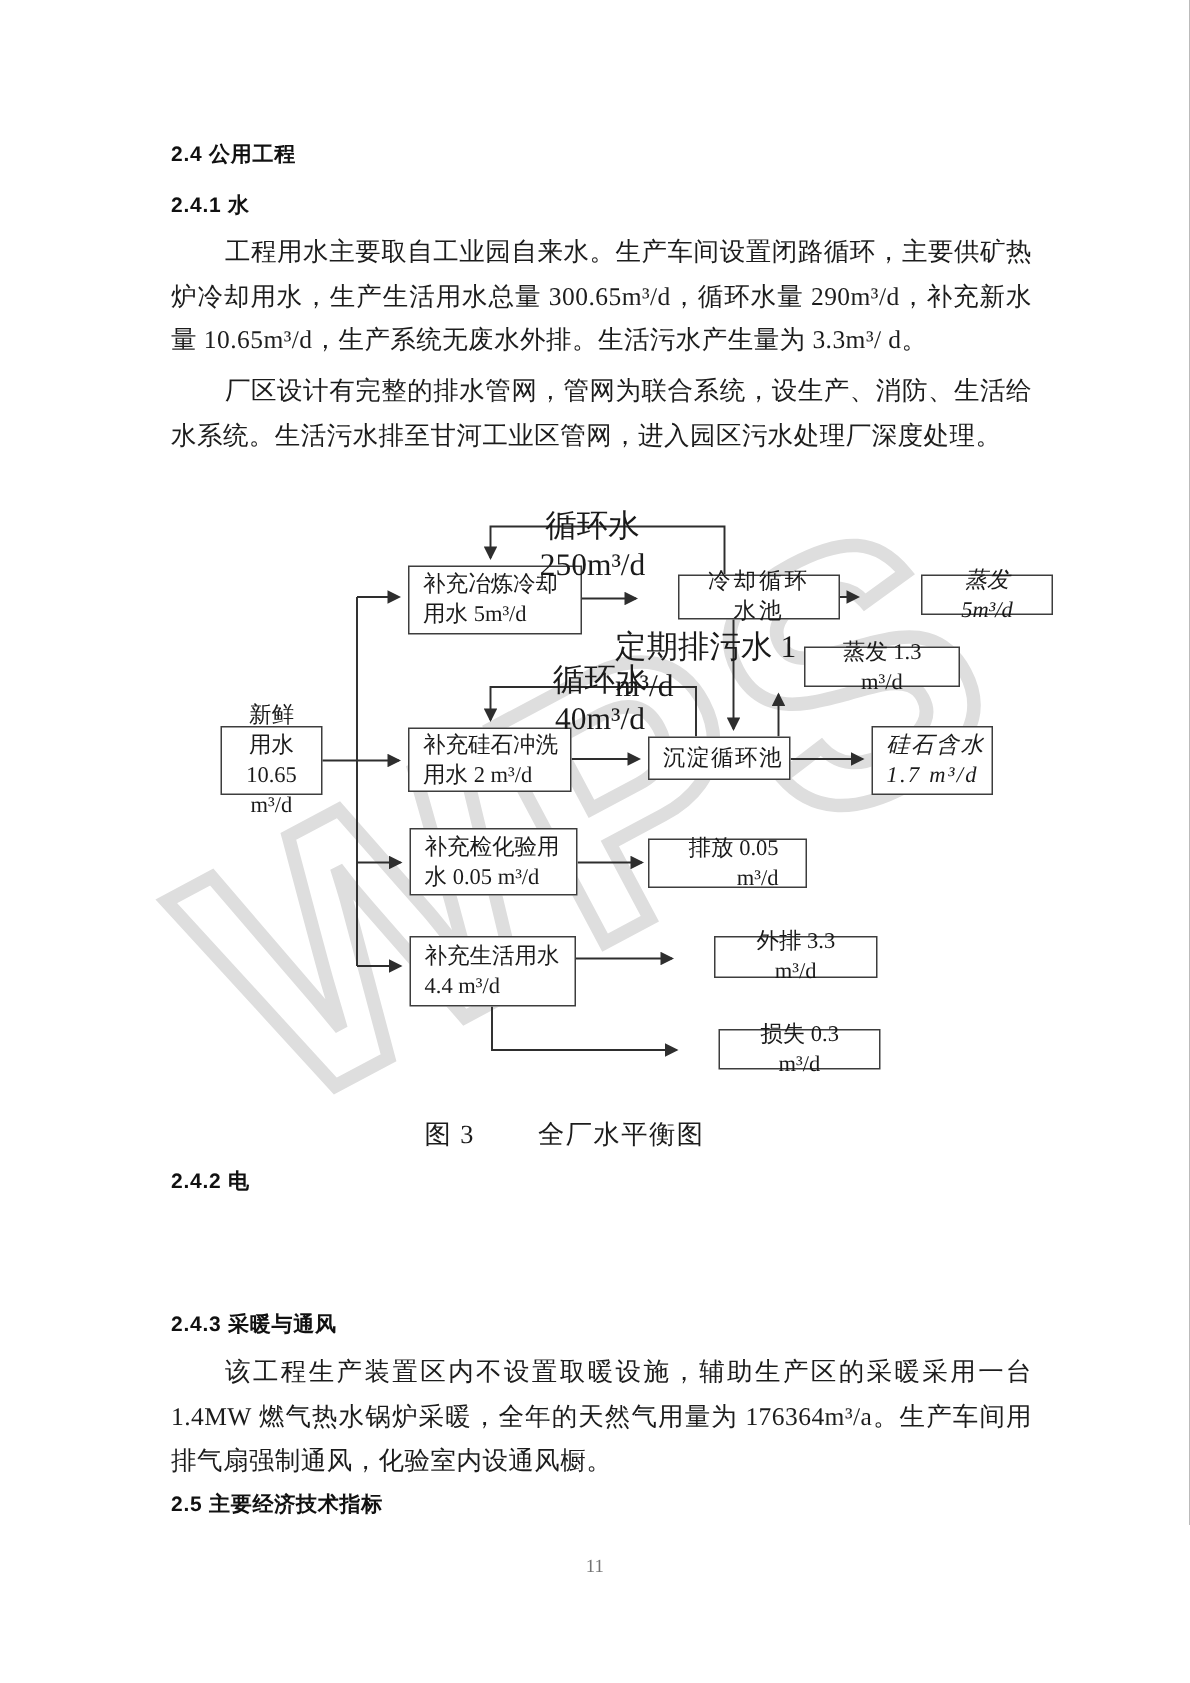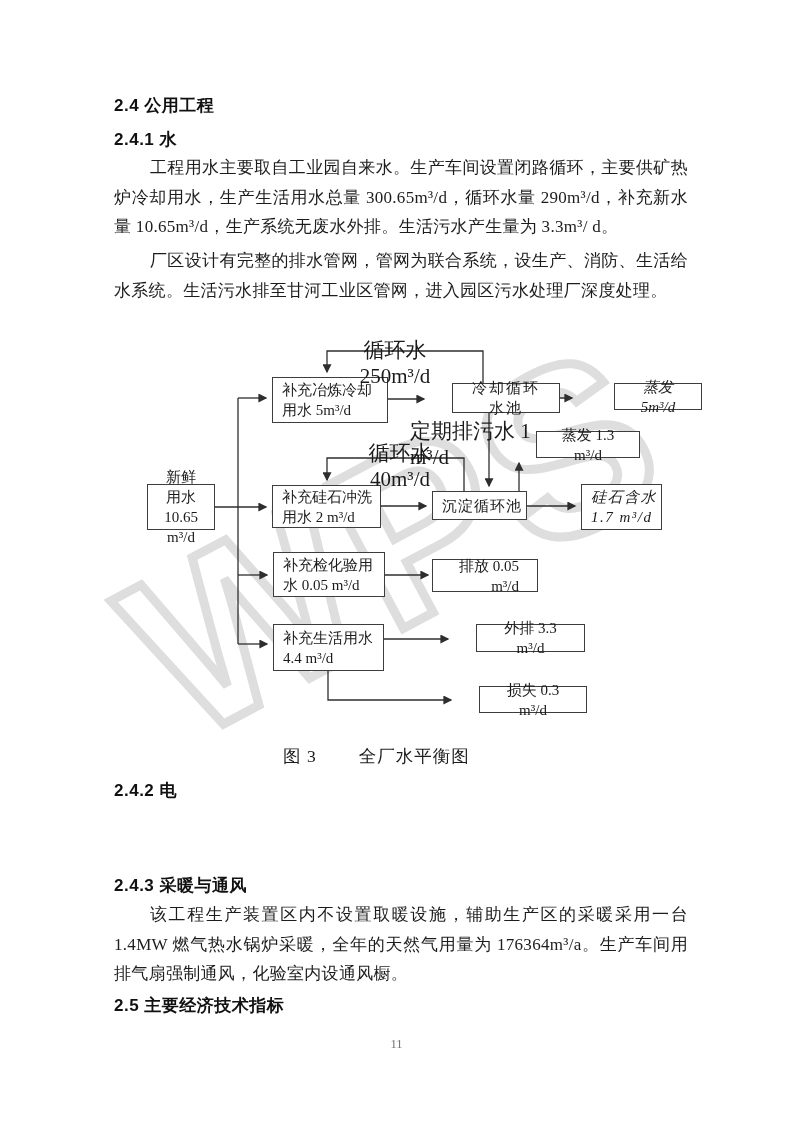--- a/index.html
+++ b/index.html
@@ -15,21 +15,21 @@
     transform:rotate(-28deg);
     font-family:"Liberation Sans", sans-serif; font-weight:bold;
     font-size:235px; letter-spacing:8px;
     color:transparent; -webkit-text-stroke:9px #dedede;
     z-index:0; user-select:none;
   }
   
   .tblock { position:absolute; left:114px; width:574px; z-index:2; }
   .h1 {
     font-family:"Liberation Sans", sans-serif; font-weight:bold;
-    font-size:17px; color:#111; letter-spacing:0.5px;
+    font-size:14px; color:#111; letter-spacing:0.5px;
   }
   .para {
     font-size:17px; line-height:29.5px; text-align:justify;
     text-indent:36px; letter-spacing:0.3px;
   }
   #h24   { top:94px; }
   #h241  { top:128px; }
   #p1    { top:153px; }
   #p2    { top:246px; }
   #h242  { top:779px; }

